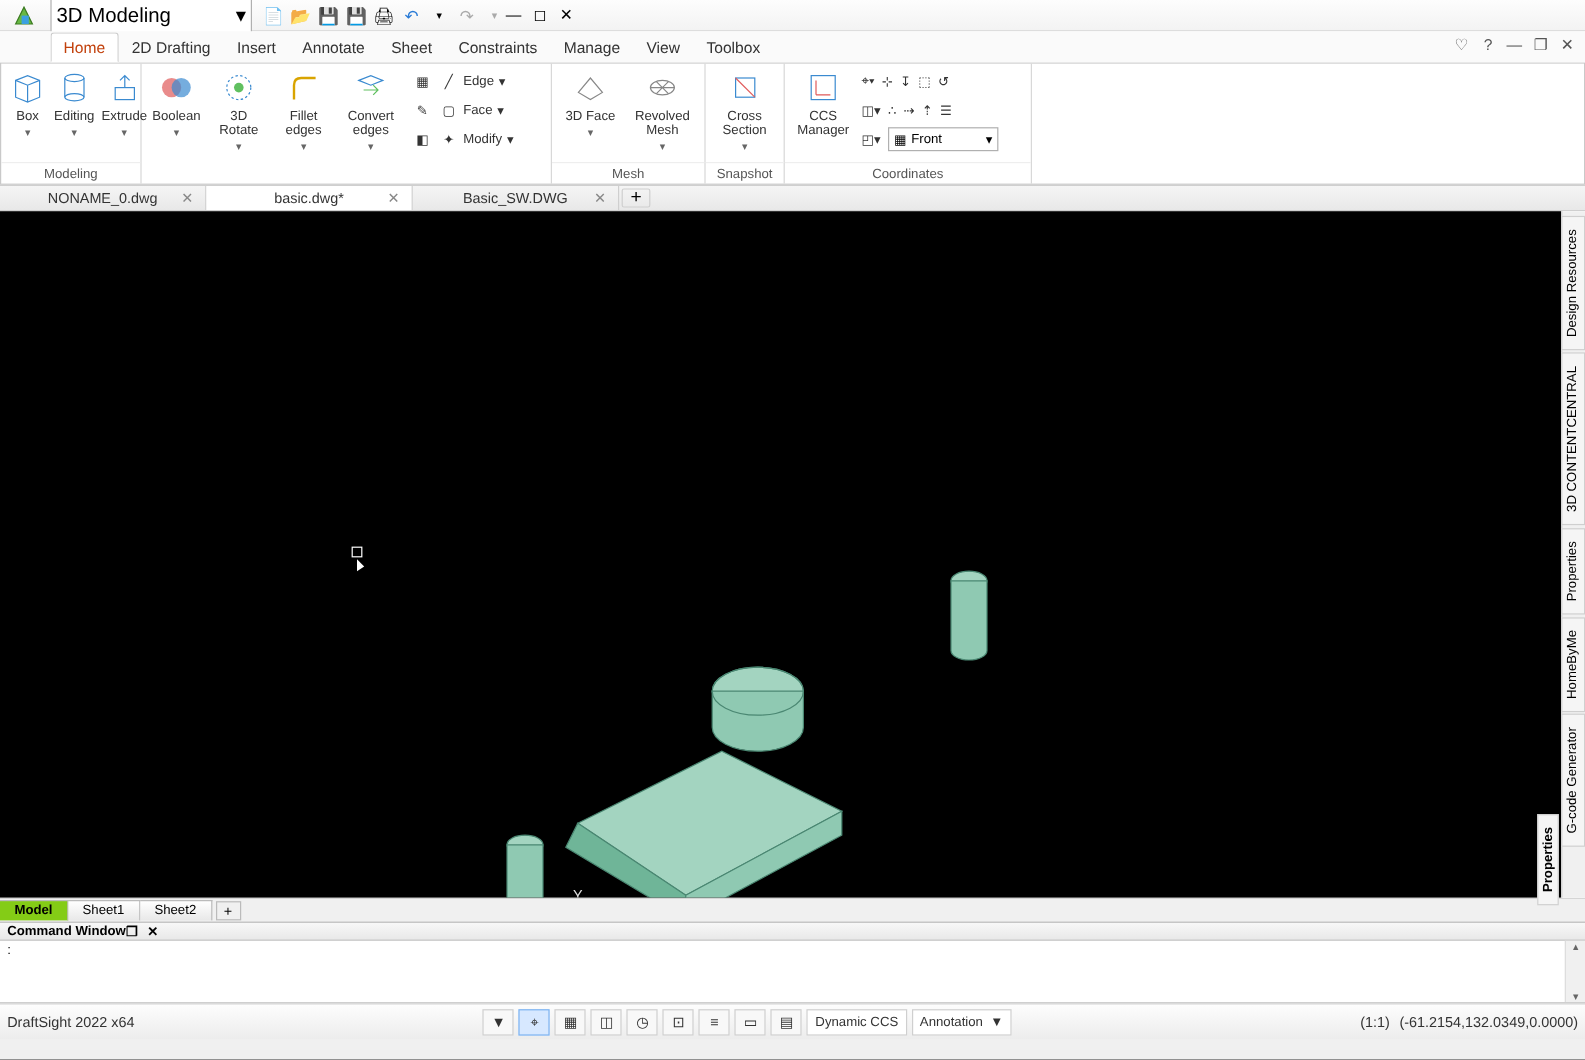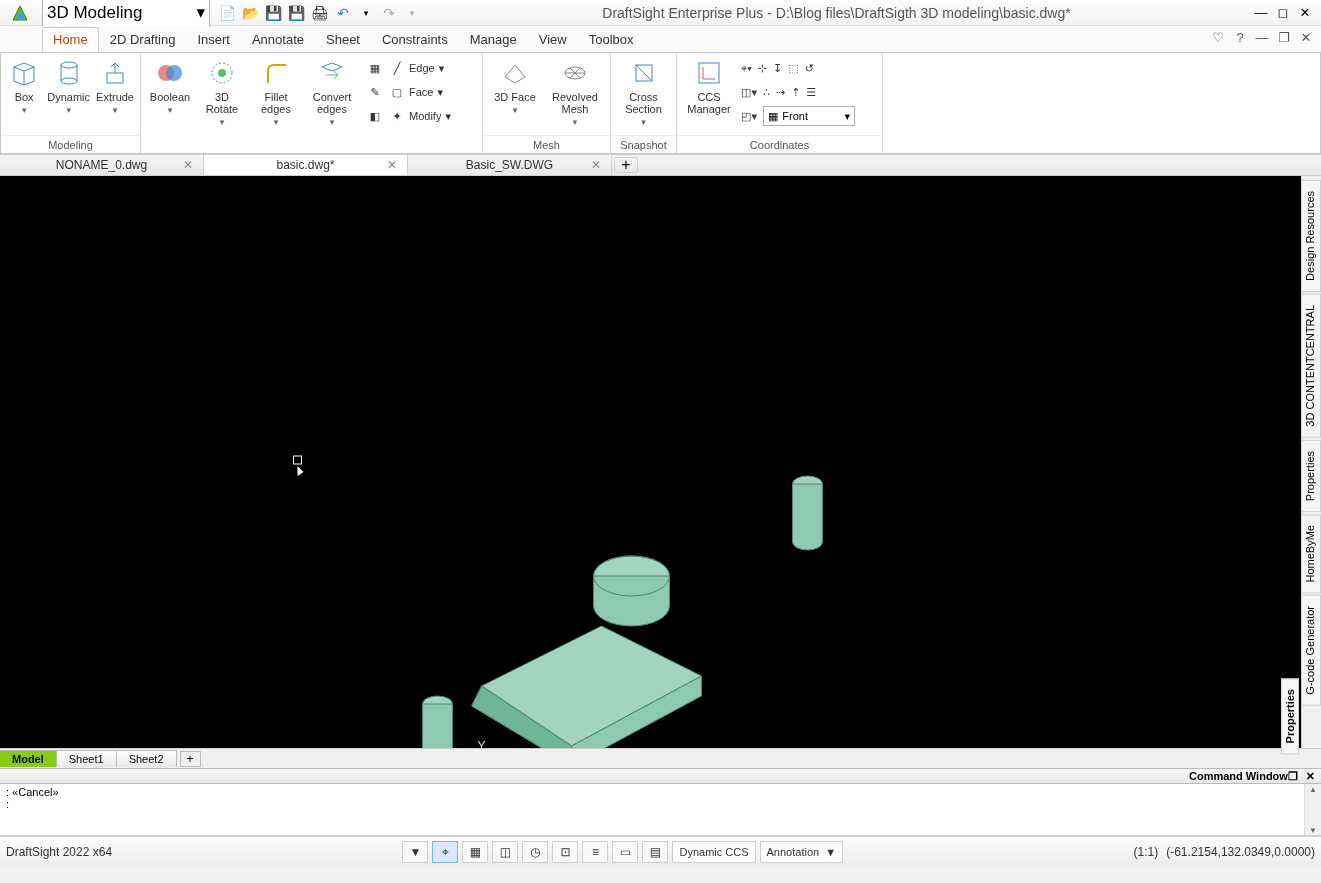--- a/index.html
+++ b/index.html
@@ -27,37 +27,37 @@
 .bigbtn { display: flex; flex-direction: column; align-items: center; justify-content: flex-start; width: 46px; text-align: center; font-size: 11px; color: #333; cursor: pointer; gap: 2px; }
 .bigbtn .ico { width: 32px; height: 32px; display: flex; align-items: center; justify-content: center; }
 .bigbtn .lbl { line-height: 12px; }
 .bigbtn .dd { font-size: 9px; color: #666; }
 .smallrow { display: flex; align-items: center; gap: 4px; font-size: 11px; color: #333; height: 22px; cursor: pointer; }
 .smallrow .ico { width: 16px; height: 16px; display: inline-flex; align-items: center; justify-content: center; }
 .col { display: flex; flex-direction: column; gap: 2px; }
 .coord-dd { width: 92px; height: 20px; border: 1px solid #b0b0b0; background: #fff; font-size: 11px; display: flex; align-items: center; padding: 0 4px; gap: 4px; }
 
 .doc-tabs { height: 22px; background: linear-gradient(#f5f5f5,#e8e8e8); border-top: 1px solid #cfcfcf; border-bottom: 1px solid #cfcfcf; display: flex; align-items: stretch; }
-.doc-tab { width: 204px; border-right: 1px solid #cfcfcf; display: flex; align-items: center; justify-content: center; font-size: 12px; position: relative; cursor: pointer; color: #333; }
+.doc-tab { width: 172px; border-right: 1px solid #cfcfcf; display: flex; align-items: center; justify-content: center; font-size: 12px; position: relative; cursor: pointer; color: #333; }
 .doc-tab.active { background: #fff; }
 .doc-tab .x { position: absolute; right: 10px; color: #888; font-size: 12px; }
 .doc-add { width: 24px; display: flex; align-items: center; justify-content: center; border: 1px solid #cfcfcf; margin: 2px; border-radius: 2px; cursor: pointer; }
 
 .workarea { position: relative; height: 572px; background: #fff; display: flex; }
 .viewport { flex: 1; background: #000; position: relative; }
 .right-strip { width: 20px; background: #f0f0f0; border-left: 1px solid #cfcfcf; position: relative; }
 .right-strip .vx { width: 18px; height: 18px; font-size: 12px; display: flex; align-items: center; justify-content: center; color: #555; border-bottom: 1px solid #cfcfcf; cursor: pointer; }
 .sidetab { writing-mode: vertical-rl; transform: rotate(180deg); font-size: 11px; padding: 10px 2px; border: 1px solid #cfcfcf; background: #f5f5f5; margin-bottom: 2px; cursor: pointer; text-align: center; }
 
 .sheet-tabs { height: 20px; background: #f0f0f0; display: flex; align-items: center; border-top: 1px solid #cfcfcf; font-size: 11px; }
 .sheet-tab { padding: 2px 12px; border-right: 1px solid #bbb; background: linear-gradient(#fff,#e8e8e8); cursor: pointer; border-top: 1px solid #bbb; }
 .sheet-tab.active { background: #84cc16; font-weight: bold; }
 .sheet-add { padding: 0 6px; border: 1px solid #bbb; margin-left: 3px; cursor: pointer; font-size: 12px; line-height: 14px; }
 
-.cmd-header { height: 16px; background: linear-gradient(#f8f8f8,#e8e8e8); border-top: 1px solid #bbb; border-bottom: 1px solid #bbb; display: flex; align-items: center; justify-content: flex-end; font-size: 11px; font-weight: bold; padding: 0 6px; }
+.cmd-header { height: 16px; background: linear-gradient(#f8f8f8,#e8e8e8); border-top: 1px solid #bbb; border-bottom: 1px solid #bbb; display: flex; align-items: center; justify-content: flex-start; font-size: 11px; font-weight: bold; padding: 0 6px; }
 .cmd-body { height: 52px; background: #fff; font-size: 11px; padding: 2px 6px; position: relative; border-bottom: 1px solid #cfcfcf; }
 .cmd-scroll { position: absolute; right: 0; top: 0; width: 17px; height: 100%; background: #f0f0f0; border-left: 1px solid #ddd; display: flex; flex-direction: column; justify-content: space-between; align-items: center; font-size: 9px; color: #666; }
 
 .statusbar { height: 30px; background: linear-gradient(#fdfdfd,#ececec); border-top: 1px solid #cfcfcf; display: flex; align-items: center; font-size: 12px; color: #333; padding: 0 6px; gap: 6px; }
 .status-left { flex: 0 0 auto; }
 .status-mid { flex: 1; display: flex; align-items: center; justify-content: center; gap: 4px; }
 .sb-btn { width: 26px; height: 22px; border: 1px solid #cfcfcf; background: #f8f8f8; display: flex; align-items: center; justify-content: center; font-size: 12px; cursor: pointer; }
 .sb-btn.active { background: #d7e8ff; border-color: #7db3f0; }
 .sb-text-btn { height: 22px; border: 1px solid #cfcfcf; background: #fff; padding: 0 6px; display: flex; align-items: center; font-size: 11px; cursor: pointer; }
 .status-right { display: flex; align-items: center; gap: 8px; }
@@ -88,21 +88,20 @@
     <span title="New">📄</span>
     <span style="color:#d9a400">📂</span>
     <span style="color:#2a7bd6">💾</span>
     <span style="color:#2a7bd6">💾</span>
     <span>🖨</span>
     <span style="color:#2a7bd6">↶</span>
     <span style="font-size:9px">▾</span>
     <span style="color:#aaa">↷</span>
     <span style="font-size:9px;color:#aaa">▾</span>
   </div>
-  <div class="app-title">DraftSight Enterprise Plus - D:\Blog files\DraftSigth 3D modeling\basic.dwg*</div>
   <div class="win-controls">
     <span>—</span>
     <span>◻</span>
     <span>✕</span>
   </div>
 </div>
 
 <div class="menubar">
   <div style="width:42px"></div>
   <div class="tab active">Home</div>
@@ -118,41 +117,41 @@
     <span>♡</span>
     <span>?</span>
     <span>—</span>
     <span>❐</span>
     <span>✕</span>
   </div>
 </div>
 
 <div class="ribbon">
 
-  <div class="panel" style="width:140px">
+  <div class="panel" style="width:117px">
     <div class="panel-body">
       <div class="bigbtn">
         <div class="ico">
             <svg class="icon-lg">
               <path d="M6 10 L16 6 L26 10 L26 24 L16 28 L6 24 Z" fill="none" stroke="#3a8ad0"></path>
               <path d="M6 10 L16 14 L26 10 M16 14 L16 28" fill="none" stroke="#3a8ad0"></path>
             </svg>
           </div>
         <div class="lbl">Box</div>
           <div class="dd">▾</div>
       </div>
       <div class="bigbtn">
         <div class="ico">
             <svg class="icon-lg">
               <ellipse cx="16" cy="8" rx="8" ry="3" fill="none" stroke="#3a8ad0"></ellipse>
               <path d="M8 8 L8 24 M24 8 L24 24" stroke="#3a8ad0"></path>
               <ellipse cx="16" cy="24" rx="8" ry="3" fill="none" stroke="#3a8ad0"></ellipse>
             </svg>
           </div>
-        <div class="lbl">Dynamic</div>
+        <div class="lbl">Editing</div>
           <div class="dd">▾</div>
       </div>
       <div class="bigbtn">
         <div class="ico">
             <svg class="icon-lg">
               <rect x="8" y="16" width="16" height="10" fill="none" stroke="#3a8ad0"></rect>
               <path d="M16 16 L16 6 M12 10 L16 6 L20 10" fill="none" stroke="#3a8ad0"></path>
             </svg>
           </div>
         <div class="lbl">Extrude</div>
@@ -399,21 +398,20 @@
   <div class="sheet-tab">Sheet1</div>
   <div class="sheet-tab">Sheet2</div>
   <div class="sheet-add">+</div>
 </div>
 
 <div class="cmd-header">
   <span>Command Window</span>
   <span><span style="margin-right:8px">❐</span><span>✕</span></span>
 </div>
 <div class="cmd-body">
-  <div>: «Cancel»</div>
   <div>:</div>
   <div class="cmd-scroll">
       <span>▴</span>
       <span>▾</span>
     </div>
 </div>
 
 <div class="statusbar">
   <div class="status-left">DraftSight 2022 x64</div>
   <div class="status-mid">

